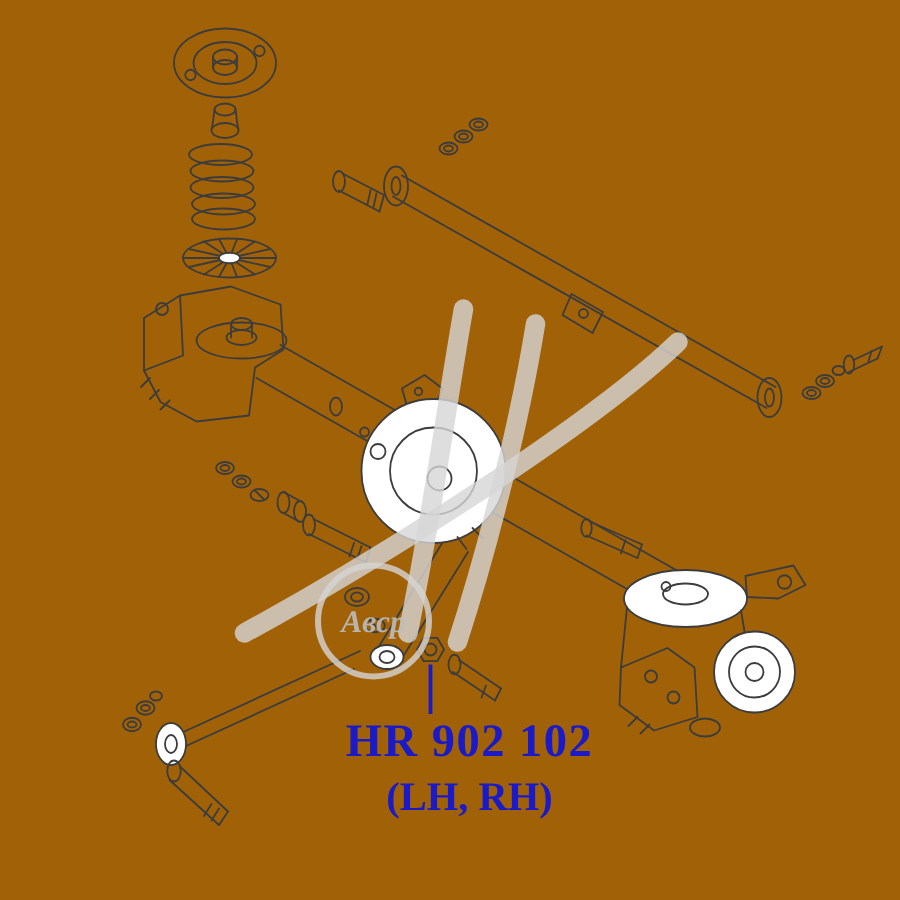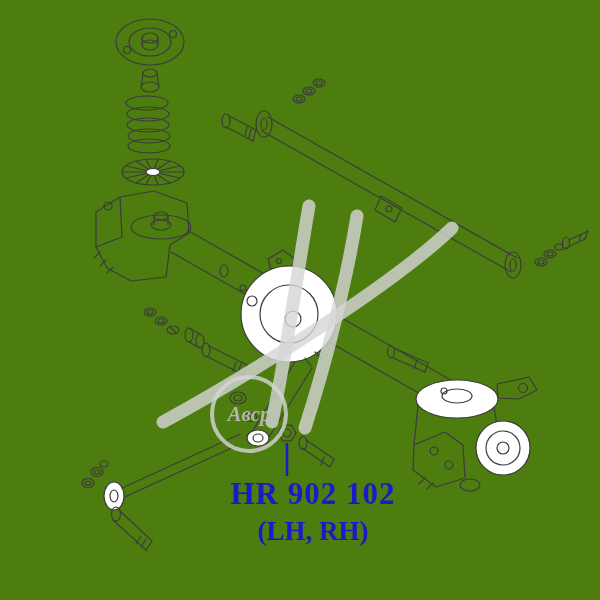--- a/index.html
+++ b/index.html
@@ -1,16 +1,16 @@
 <!DOCTYPE html>
 <html><head>
 <meta charset="utf-8">
 <style>
   html,body { margin:0; padding:0; background:#ffffff; }
-  #page { position:relative; width:600px; height:600px; background:#4d7c0f; overflow:hidden;
+  #page { position:relative; width:600px; height:600px; background:#a16207; overflow:hidden;
           font-family:"Liberation Sans", sans-serif; }
   svg { display:block; }
   .ln  { stroke:#3c3c3c; stroke-width:1.2; fill:none; stroke-linecap:round; stroke-linejoin:round; }
   .wf  { stroke:#3c3c3c; stroke-width:1.2; fill:#ffffff; stroke-linejoin:round; }
   .wm-stroke { fill:none; stroke-width:13; stroke-linecap:round; opacity:0.8; }
   .wm-circle { fill:none; stroke-width:4; opacity:0.8; }
   .wm-text { font-family:"Liberation Serif", serif; font-style:italic; font-weight:bold;
              font-size:21px; text-anchor:middle; opacity:0.9; }
   .lbl { font-family:"Liberation Serif", serif; font-weight:bold; text-anchor:middle; }
   .lbl-main { font-size:31px; letter-spacing:1px; }

